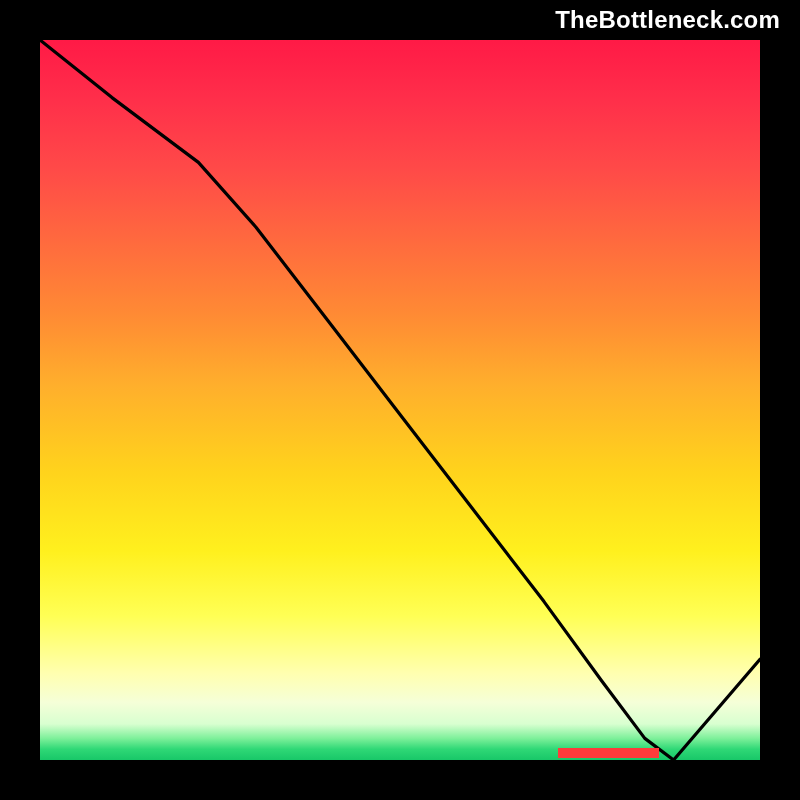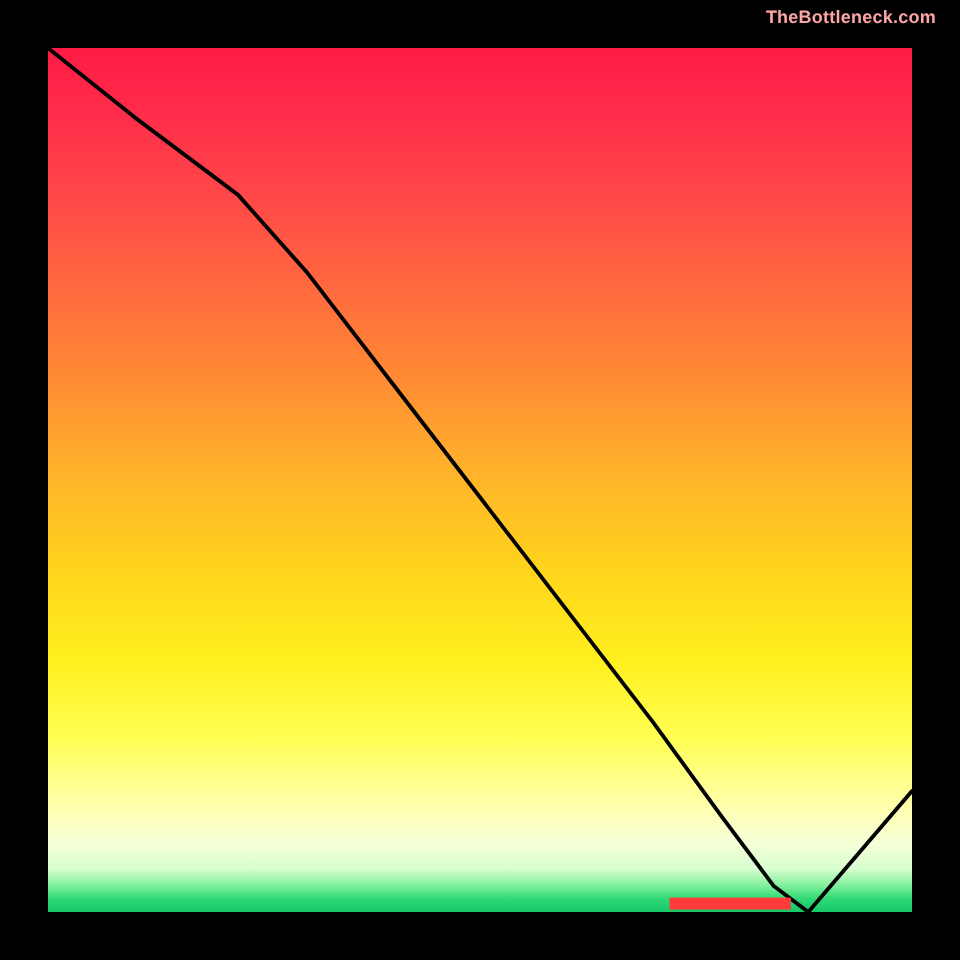--- a/index.html
+++ b/index.html
@@ -16,22 +16,22 @@
     position: relative;
     width: 800px;
     height: 800px;
     background: #000;
   }
 
   .watermark {
     position: absolute;
     top: 6px;
     right: 20px;
-    color: #fca5a5;
-    font-size: 15px;
+    color: #ffffff;
+    font-size: 24px;
     font-weight: 600;
     letter-spacing: 0.2px;
     user-select: none;
   }
 
   .plot {
     position: absolute;
     left: 40px;
     top: 40px;
     width: 720px;

